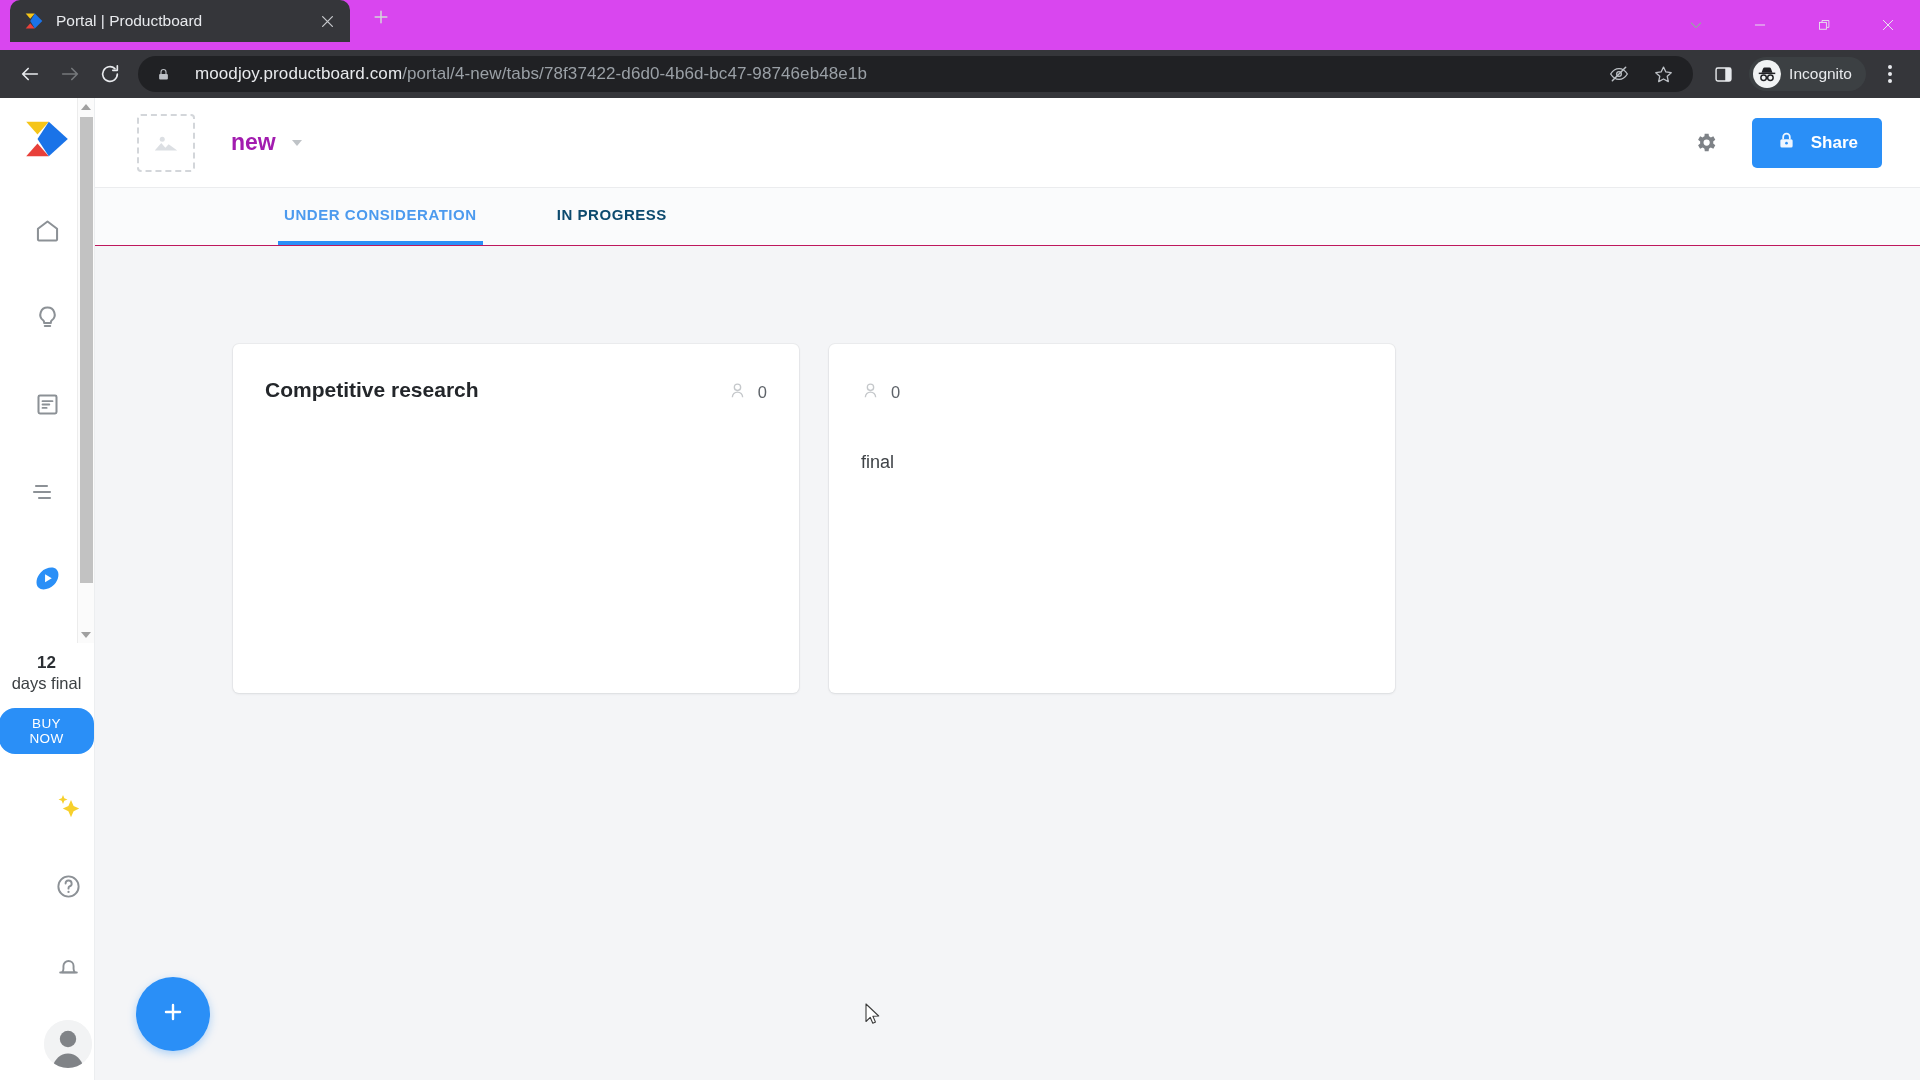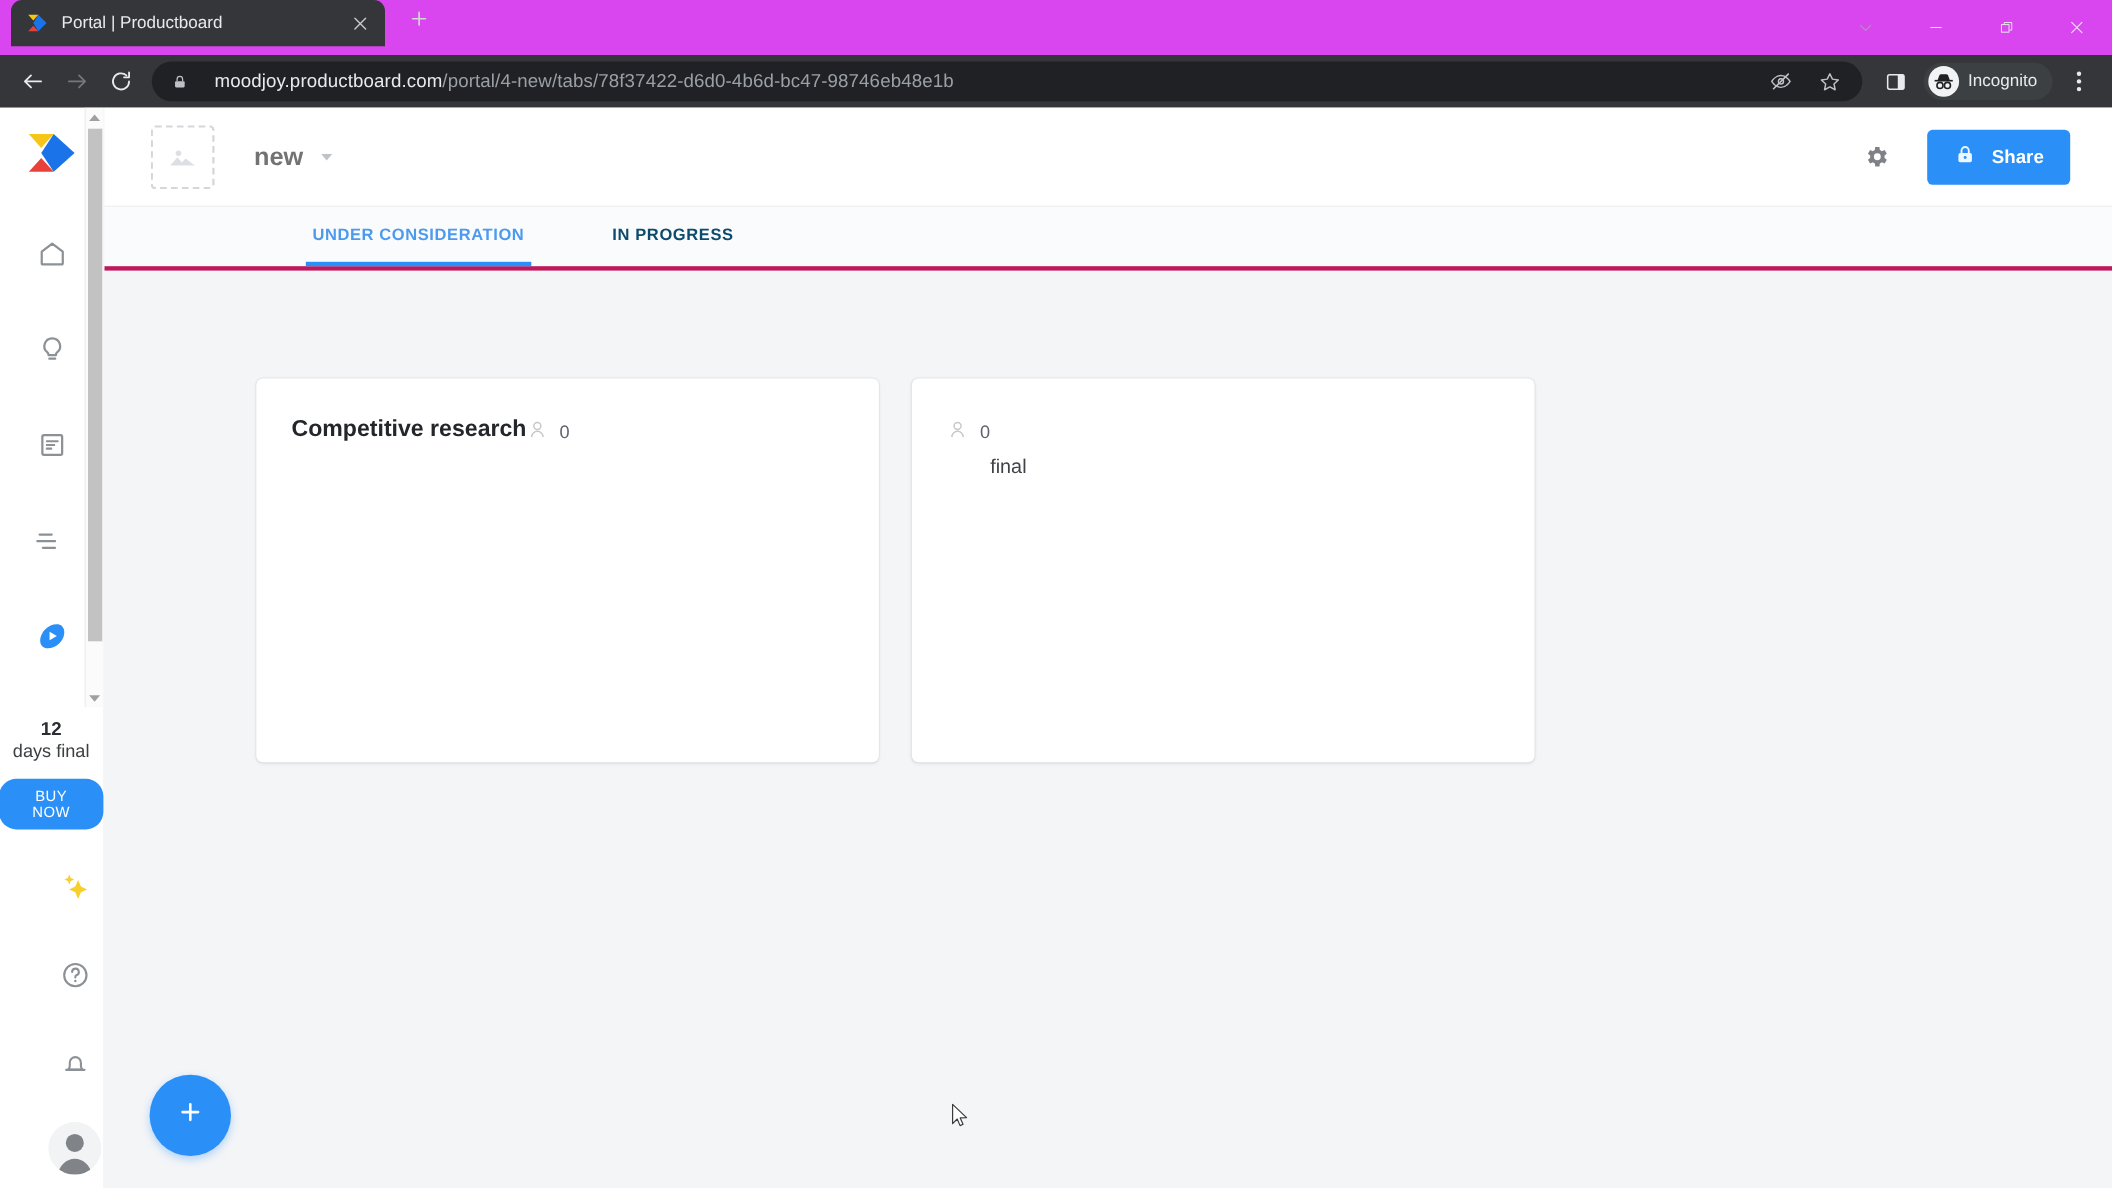--- a/index.html
+++ b/index.html
@@ -191,21 +191,21 @@
     border-bottom: 1px solid #ebecee;
   }
   .portal-thumb {
     width: 58px; height: 58px;
     border: 2px dashed #d3d6da;
     border-radius: 4px;
     display: flex; align-items: center; justify-content: center;
     color: #d3d6da; flex: 0 0 58px;
   }
   .portal-title {
-    font-size: 23px; font-weight: 700; color: #737373;
+    font-size: 23px; font-weight: 700; color: #a21caf;
     margin-left: 36px;
   }
   .portal-caret {
     margin-left: 16px;
     width: 0; height: 0;
     border-left: 5px solid transparent;
     border-right: 5px solid transparent;
     border-top: 6px solid #bfc3c7;
   }
   .hdr-spacer { flex: 1; }
@@ -221,42 +221,42 @@
     display: flex; align-items: center; gap: 14px;
     font-size: 17px; font-weight: 700;
     cursor: pointer;
   }
 
   .tabs {
     height: 58px; flex: 0 0 58px;
     background: #fafbfc;
     display: flex; align-items: stretch;
     padding-left: 183px;
-    border-bottom: 4px solid #be185d;
+    border-bottom: 1px solid #be185d;
   }
   .tab-item {
     display: flex; align-items: center;
     font-size: 15px; font-weight: 600; letter-spacing: .55px;
     color: #0c4a6e;
     padding: 0 6px;
     margin-right: 68px;
     border-bottom: 4px solid transparent;
     cursor: pointer;
   }
   .tab-item.active { color: #4c9aee; border-bottom-color: #2a8ff7; }
 
   .board { flex: 1; padding: 98px 0 0 138px; min-height: 0; }
   .cards { display: flex; gap: 30px; }
   .card {
     width: 566px; height: 349px;
     background: #ffffff;
     border-radius: 6px;
     box-shadow: 0 1px 3px rgba(16,24,40,.08), 0 0 0 1px rgba(16,24,40,.035);
     padding: 34px 32px;
-    display: flex; flex-direction: row;
+    display: flex; flex-direction: column; gap: 12px;
   }
   .card-top { display: flex; align-items: flex-start; }
   .card-title { font-size: 21px; font-weight: 700; color: #23262a; flex: 1; }
   .card-votes { display: flex; align-items: center; gap: 11px; color: #c5c8cb; padding-top: 3px; }
   .card-votes .count { font-size: 16.5px; color: #5e6369; }
   .card-desc { margin-top: 34px; font-size: 18px; color: #3f4347; line-height: 1.4; }
 
   .fab {
     position: absolute;
     left: 41px; bottom: 29px;

